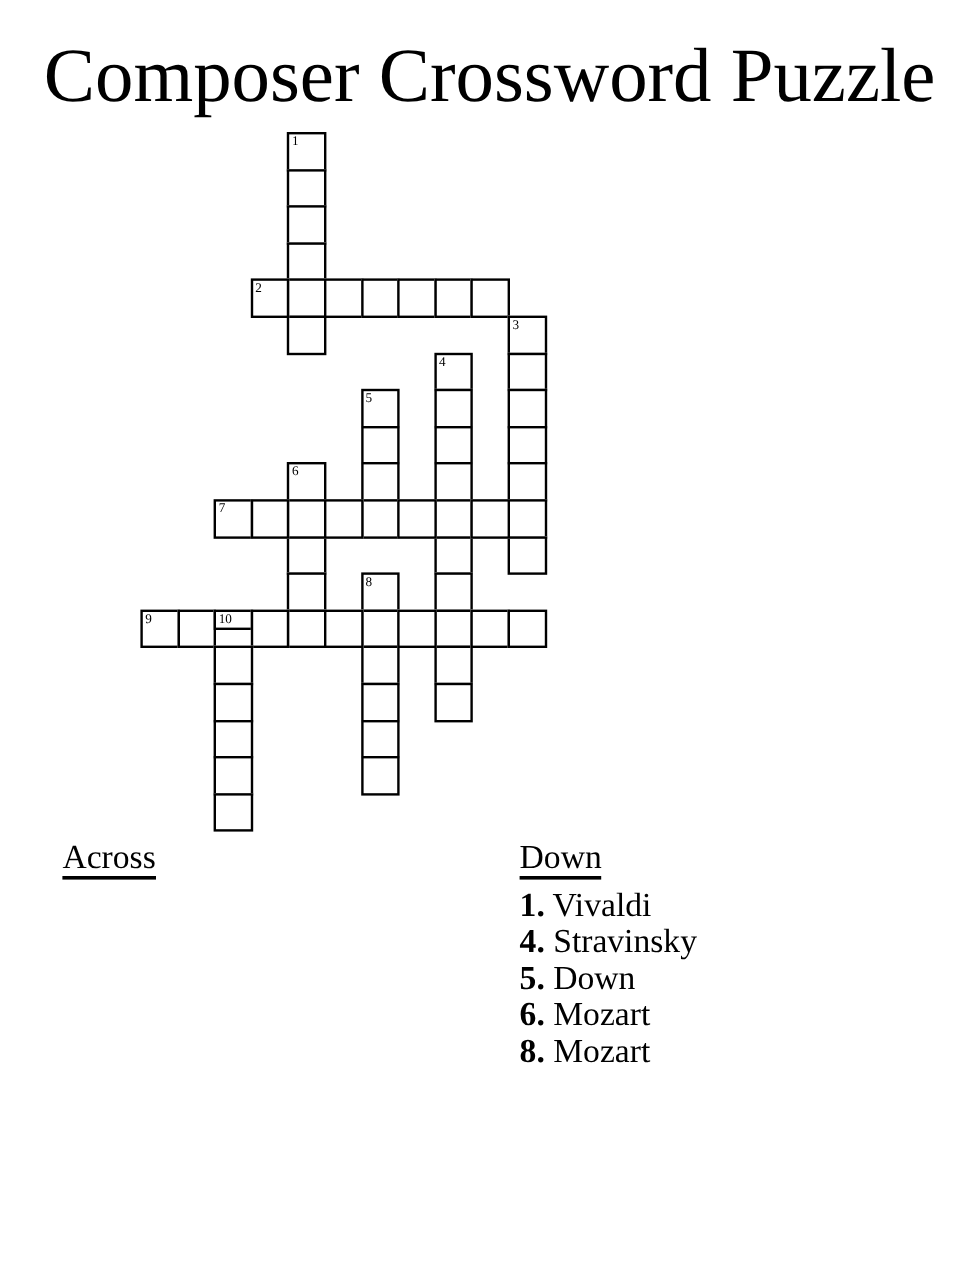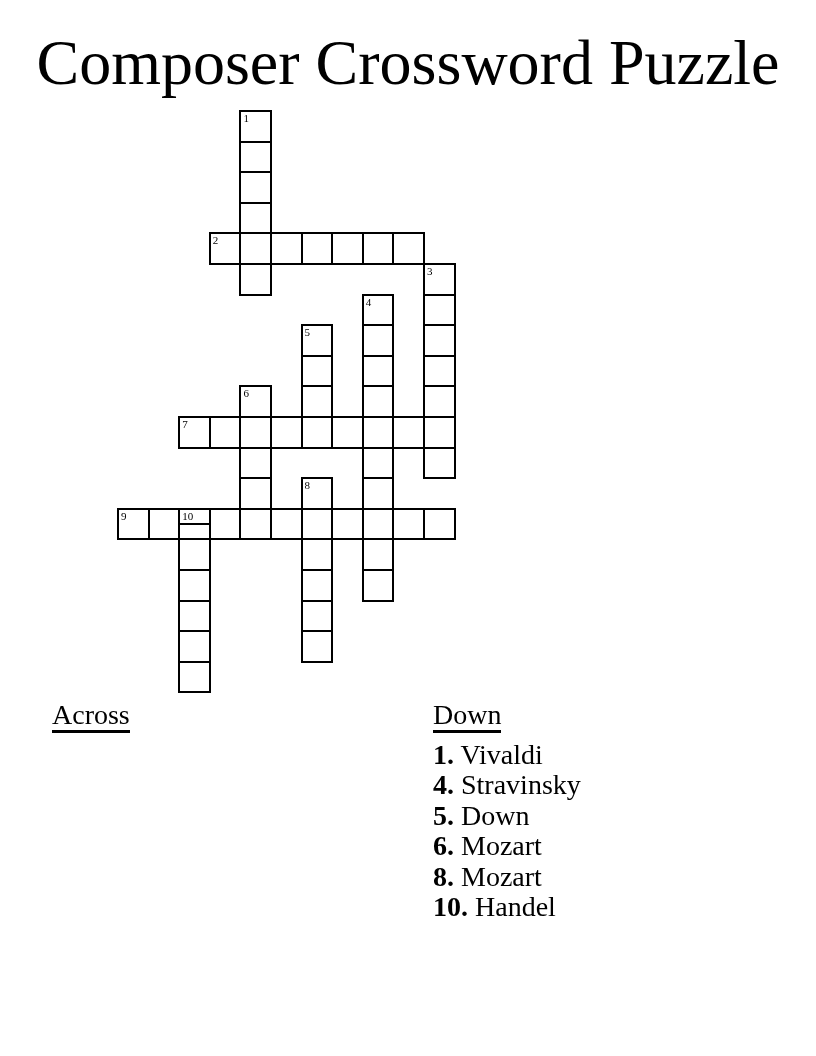--- a/index.html
+++ b/index.html
@@ -135,17 +135,16 @@
   </div>
 
   <div class="clue-col down">
     <h2><span class="hd">Down</span></h2>
     <div class="clue-list" id="down-list">
         <div class="clue"><b>1.</b><span> Vivaldi</span></div>
         <div class="clue"><b>4.</b><span> Stravinsky</span></div>
         <div class="clue"><b>5.</b><span> Down</span></div>
         <div class="clue"><b>6.</b><span> Mozart</span></div>
         <div class="clue"><b>8.</b><span> Mozart</span></div>
-        <div class="clue"><b>10.</b><span> Handel</span></div>
       </div>
   </div>
 
 </div>
 
 </body></html>

